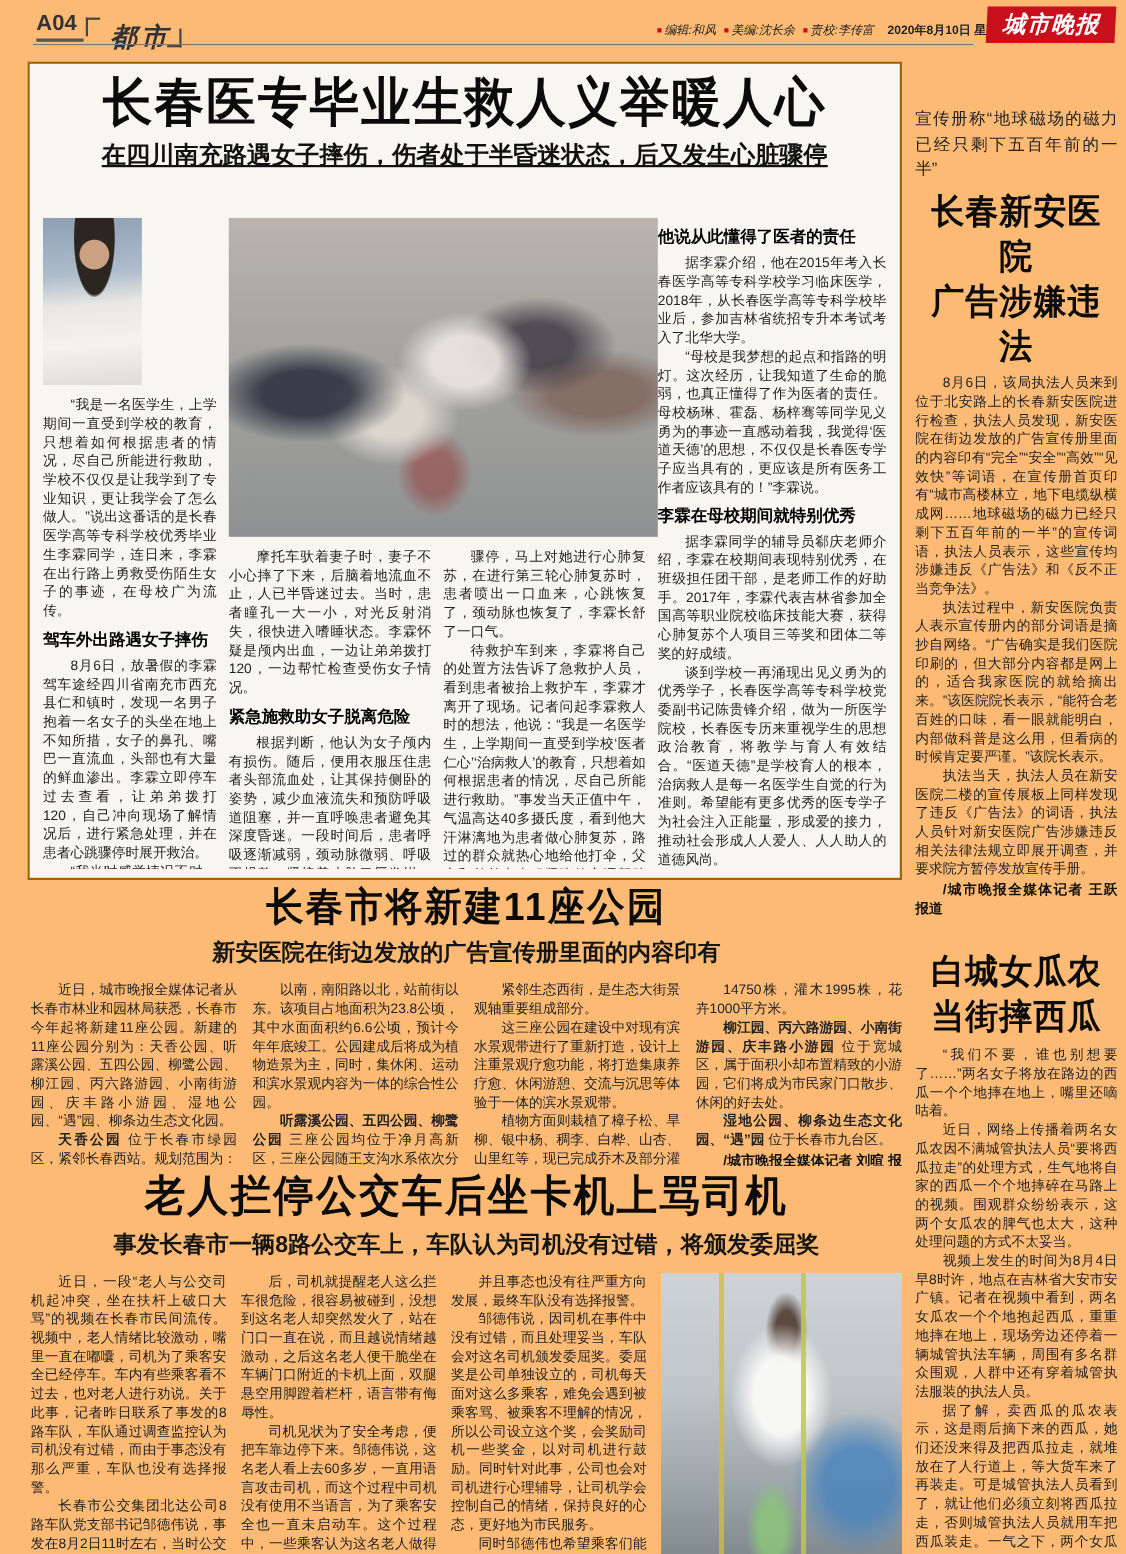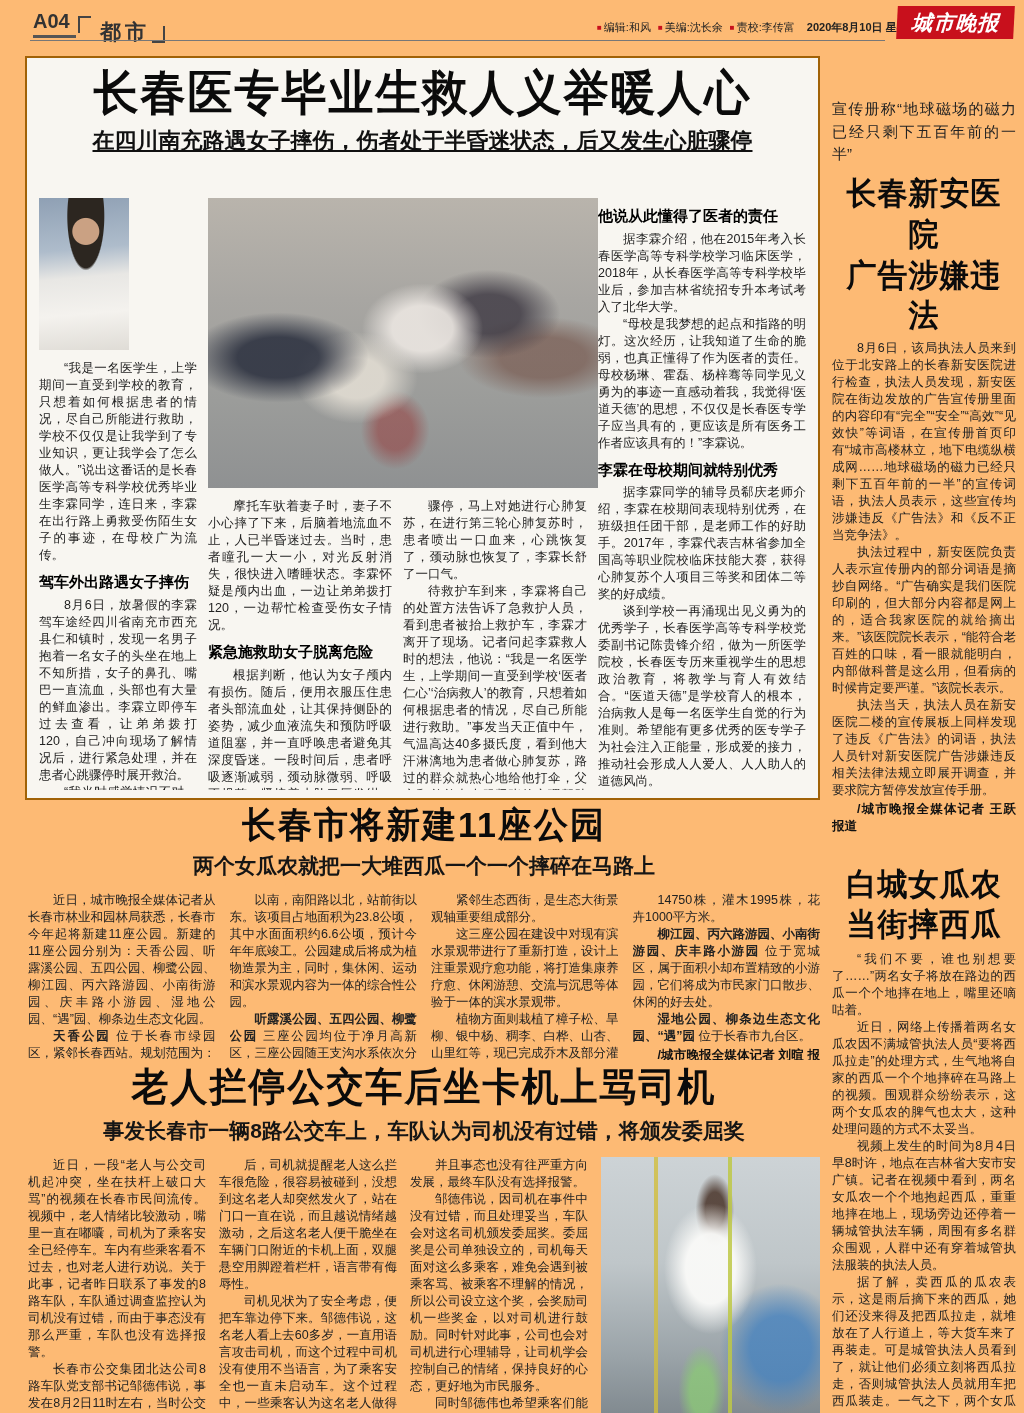--- a/index.html
+++ b/index.html
@@ -1,29 +1,29 @@
 <!DOCTYPE html>
 <html><head>
 <meta charset="utf-8">
 <style>
   html,body{margin:0;padding:0;background:#e9e7e2;}
   #page{position:relative;width:1024px;height:1413px;background:#fdba74;overflow:hidden;
         font-family:"Liberation Sans","DejaVu Sans",sans-serif;color:#1c1c1c;}
   
   .edition{position:absolute;left:33px;top:10px;font-size:20px;font-weight:bold;color:#333;
            border-bottom:3px solid #555;padding:0 6px 2px 0;}
-  .section-label{position:absolute;left:90px;top:16px;font-size:21px;font-weight:bold;color:#333;
-                 letter-spacing:4px;padding:2px 10px;}
+  .section-label{position:absolute;left:90px;top:16px;font-size:24px;font-weight:bold;color:#333;
+                 letter-spacing:4px;padding:2px 10px;font-style:italic;}
   .hb{position:absolute;width:11px;height:15px;}
   .hb-l{left:78px;top:16px;border-left:2px solid #444;border-top:2px solid #444;}
   .hb-r{left:152px;top:26px;border-right:2px solid #444;border-bottom:2px solid #444;}
   .header-rule{position:absolute;left:30px;top:40px;width:855px;height:1px;background:#777;}
   .header-meta{position:absolute;left:590px;top:20px;width:300px;font-size:11px;color:#222;
                text-align:right;white-space:nowrap;}
-  .staff-item{margin-left:7px;}
+  .staff-item{margin-left:7px;font-style:italic;}
   .staff-item::before{content:"■";color:#c8101c;font-size:8px;margin-right:2px;vertical-align:1px;}
   .header-date{margin-left:9px;font-weight:bold;}
   .masthead{position:absolute;left:897px;top:6px;width:117px;height:33px;background:#c8101c;
             color:#fff;font-size:21px;font-weight:900;font-style:italic;text-align:center;
             line-height:33px;letter-spacing:1px;transform:skewX(-3deg);}
   
   .para{margin:0;font-size:12.5px;line-height:1.36;text-align:justify;text-indent:2em;color:#222;}
   .col-subhead{font-size:15px;font-weight:bold;color:#000;margin:8px 0 5px;line-height:1.3;}
   .reporter{margin:2px 0 0;font-size:12.5px;line-height:1.36;font-weight:bold;text-align:justify;
             text-indent:2em;color:#111;}
@@ -154,21 +154,21 @@
     <div>
         <p class="para">“我们不要，谁也别想要了……”两名女子将放在路边的西瓜一个个地摔在地上，嘴里还嘀咕着。</p>
         <p class="para">近日，网络上传播着两名女瓜农因不满城管执法人员“要将西瓜拉走”的处理方式，生气地将自家的西瓜一个个地摔碎在马路上的视频。围观群众纷纷表示，这两个女瓜农的脾气也太大，这种处理问题的方式不太妥当。</p>
         <p class="para">视频上发生的时间为8月4日早8时许，地点在吉林省大安市安广镇。记者在视频中看到，两名女瓜农一个个地抱起西瓜，重重地摔在地上，现场旁边还停着一辆城管执法车辆，周围有多名群众围观，人群中还有穿着城管执法服装的执法人员。</p>
         <p class="para">据了解，卖西瓜的瓜农表示，这是雨后摘下来的西瓜，她们还没来得及把西瓜拉走，就堆放在了人行道上，等大货车来了再装走。可是城管执法人员看到了，就让他们必须立刻将西瓜拉走，否则城管执法人员就用车把西瓜装走。一气之下，两个女瓜农就把一大堆西瓜一个一个摔碎在马路上。</p>
       </div>
   </div>
 
   <div class="park">
     <h2 class="park-headline">长春市将新建11座公园</h2>
-    <div class="park-deck">两个女瓜农就把一大堆西瓜一个一个摔碎在马路上</div>
+    <div class="park-deck">新安医院在街边发放的广告宣传册里面的内容印有</div>
     <div class="park-cols">
       <div class="pcol">
           <p class="para">近日，城市晚报全媒体记者从长春市林业和园林局获悉，长春市今年起将新建11座公园。新建的11座公园分别为：天香公园、听露溪公园、五四公园、柳鹭公园、柳江园、丙六路游园、小南街游园、庆丰路小游园、湿地公园、“遇”园、柳条边生态文化园。</p>
           <p class="para"><b>天香公园</b> 位于长春市绿园区，紧邻长春西站。规划范围为：丁三十三路以西，景阳大路</p>
         </div>
       <div class="pcol">
           <p class="para">以南，南阳路以北，站前街以东。该项目占地面积为23.8公顷，其中水面面积约6.6公顷，预计今年年底竣工。公园建成后将成为植物造景为主，同时，集休闲、运动和滨水景观内容为一体的综合性公园。</p>
           <p class="para"><b>听露溪公园、五四公园、柳鹭公园</b> 三座公园均位于净月高新区，三座公园随王支沟水系依次分布，占地面积约19.6公顷，</p>
         </div>
       <div class="pcol">

